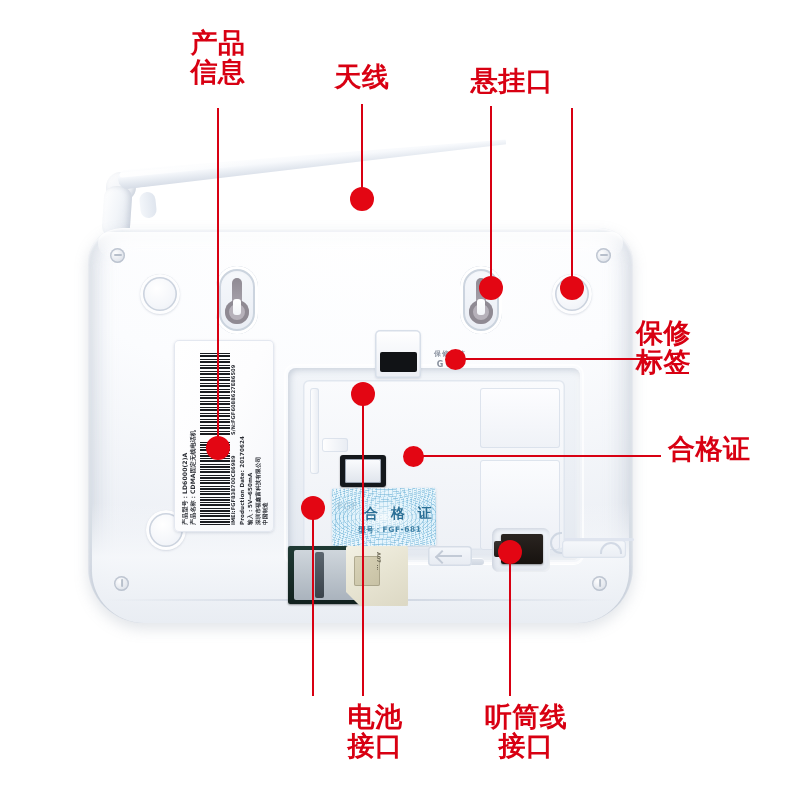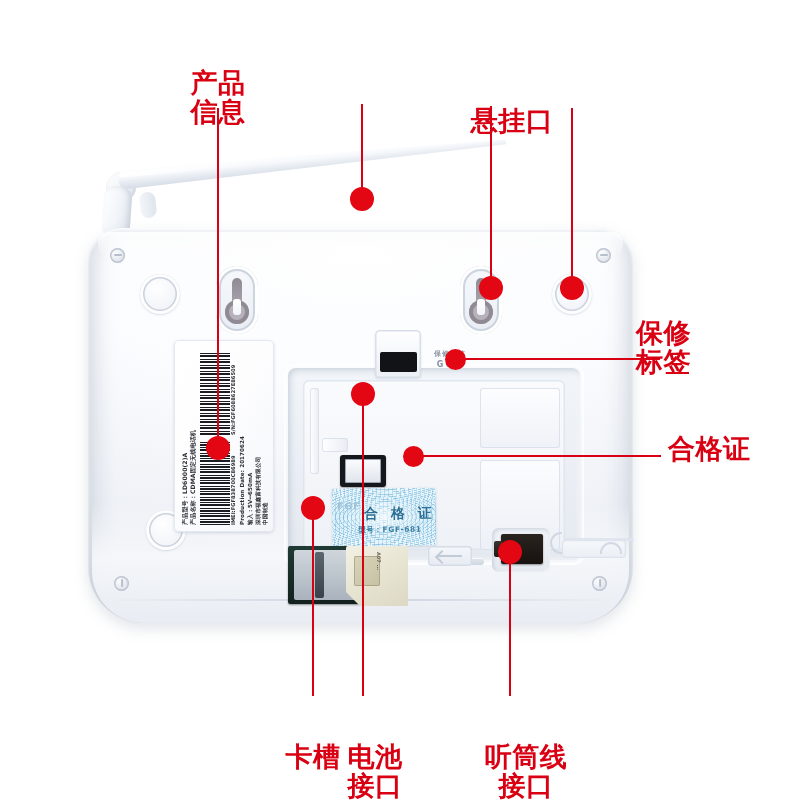--- a/index.html
+++ b/index.html
@@ -20,21 +20,21 @@
   .anno-label {
     position: absolute;
     color: #d80012;
     font-family: "DejaVu Sans", "Liberation Sans", sans-serif;
     font-weight: 700;
     font-size: 27px;
     line-height: 1.08;
     white-space: pre;
     letter-spacing: 0.5px;
   }
-  .anno-label.center { text-align: center; margin-top: 40px; }
+  .anno-label.center { text-align: center; }
   .anno-label.left   { text-align: left; }
 
   .leader {
     position: absolute;
     background: #d80012;
   }
   .leader.v { width: 2px; }
   .leader.h { height: 2px; }
 
   .dot {
@@ -342,21 +342,21 @@
     overflow: hidden;
   }
   .cert .cert-guilloche {
     position: absolute; inset: 0;
     background:
       radial-gradient(ellipse 60px 26px at 50% 50%, rgba(255,255,255,.75) 0%, rgba(255,255,255,0) 70%),
       repeating-radial-gradient(ellipse 56px 24px at 50% 50%, rgba(90,165,205,.45) 0 1px, rgba(255,255,255,0) 1px 4px);
   }
   .cert .cert-fgf {
     position: absolute; left: 5px; top: 12px;
-    font-size: 9.5px; font-weight: 700; color: #9fc2d6;
+    font-size: 9.5px; font-weight: 400; color: #9fc2d6;
     letter-spacing: 1px;
   }
   .cert .cert-title {
     position: absolute; left: 32px; top: 17px;
     font-size: 14px; font-weight: 700; color: #2a6f96;
     letter-spacing: 4px;
     text-shadow: 0 0 1px rgba(255,255,255,.8);
   }
   .cert .cert-model {
     position: absolute; left: 26px; top: 37px;
@@ -619,40 +619,40 @@
       <div class="g2"></div>
       <div class="g3"></div>
     </div>
   </div>
 
   <div class="anno-label center" style="left:172px; top:28px; width:92px;">产品
 信息</div>
   <div class="leader v" style="left:217px; top:108px; height:337px;"></div>
   <div class="dot" style="left:218px; top:448px;"></div>
 
+  <div class="anno-label center" style="left:316px; top:62px; width:92px;">天线</div>
   <div class="leader v" style="left:361px; top:104px; height:92px;"></div>
   <div class="dot" style="left:362px; top:199px;"></div>
 
   <div class="anno-label center" style="left:444px; top:66px; width:136px;">悬挂口</div>
   <div class="leader v" style="left:490px; top:106px; height:176px;"></div>
   <div class="dot" style="left:491px; top:288px;"></div>
 
   <div class="leader v" style="left:571px; top:108px; height:174px;"></div>
   <div class="dot" style="left:572px; top:288px;"></div>
 
   <div class="anno-label left" style="left:636px; top:318px; width:130px;">保修
 标签</div>
   <div class="leader h" style="left:455px; top:358px; width:205px;"></div>
   <div class="dot sm" style="left:455px; top:359px;"></div>
 
   <div class="anno-label left" style="left:668px; top:434px; width:140px;">合格证</div>
   <div class="leader h" style="left:413px; top:455px; width:248px;"></div>
   <div class="dot sm" style="left:413px; top:456px;"></div>
 
-  <div class="anno-label center" style="left:267px; top:702px; width:92px;">卡槽</div>
   <div class="leader v" style="left:312px; top:510px; height:186px;"></div>
   <div class="dot" style="left:313px; top:508px;"></div>
 
   <div class="anno-label center" style="left:329px; top:702px; width:92px;">电池
 接口</div>
   <div class="leader v" style="left:362px; top:396px; height:300px;"></div>
   <div class="dot" style="left:363px; top:394px;"></div>
 
   <div class="anno-label center" style="left:456px; top:702px; width:140px;">听筒线
 接口</div>

